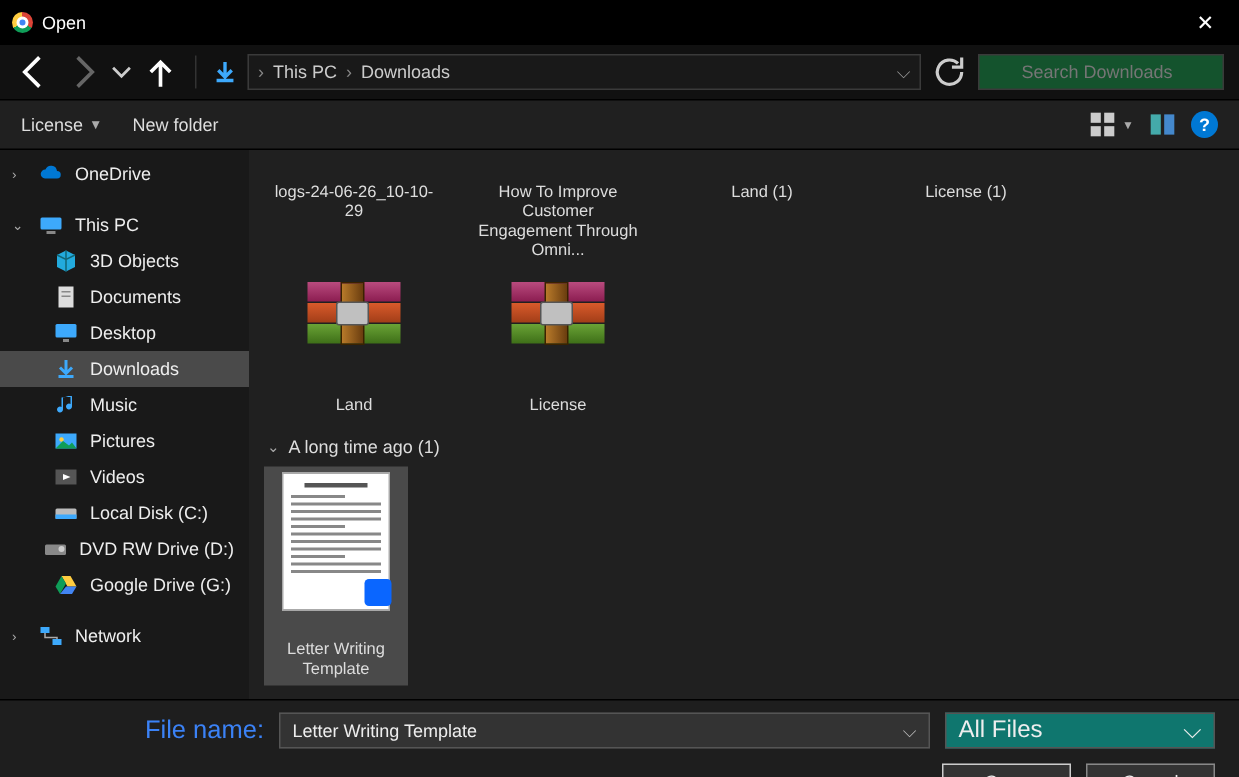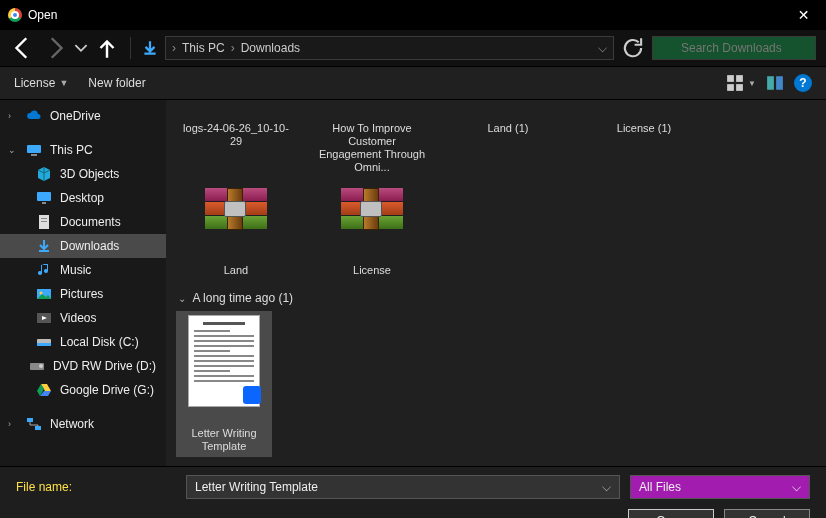--- a/index.html
+++ b/index.html
@@ -51,24 +51,24 @@
 .buckle{width:22px;height:16px;background:#c0c0c0;border:1px solid #555;position:absolute;left:20px;top:13px;border-radius:2px}
 .doc-thumb{width:72px;height:92px;background:#fff;border:1px solid #aaa;position:relative;padding:6px 5px}
 .doc-thumb .ln{height:2px;background:#888;margin-bottom:3px}
 .doc-thumb .ln.short{width:60%}
 .doc-thumb .ln.t{height:3px;background:#555;margin-bottom:5px;width:70%;margin-left:auto;margin-right:auto}
 .doc-thumb .badge{position:absolute;right:-2px;bottom:2px;width:18px;height:18px;background:#0a66ff;border-radius:3px}
 .group-hdr{display:flex;align-items:center;gap:6px;color:#ddd;margin:10px 0 6px 2px;font-size:12px;cursor:pointer}
 .group-hdr .chev{font-size:10px;color:#aaa}
 .footer{background:#1e1e1e;padding:8px 16px;border-top:1px solid #000}
 .fn-row{display:flex;align-items:center;gap:10px;margin-bottom:10px}
-.fn-label{width:160px;color:#fde047;font-size:12px}
+.fn-label{width:160px;text-align:right;color:#3b82f6;font-size:17px}
 .fn-input{flex:1;height:24px;background:#333;border:1px solid #555;color:#eee;padding:0 8px;font-size:12px;display:flex;align-items:center;justify-content:space-between}
 .fn-input .dd{color:#bbb;cursor:pointer}
-.type-sel{width:180px;height:24px;background:#a21caf;border:1px solid #555;color:#eee;padding:0 8px;display:flex;align-items:center;justify-content:space-between;font-size:12px;cursor:pointer}
+.type-sel{width:180px;height:24px;background:#0f766e;border:1px solid #555;color:#eee;padding:0 8px;display:flex;align-items:center;justify-content:space-between;font-size:16px;cursor:pointer}
 .btn-row{display:flex;justify-content:flex-end;gap:10px}
 .btn{width:86px;height:24px;background:#333;border:1px solid #888;color:#eee;display:flex;align-items:center;justify-content:center;cursor:pointer;font-size:12px}
 .btn.primary{border:1px solid #ccc}
 svg{display:block}
 </style>
 </head>
 <body>
 
 <div class="titlebar">
   <div class="chrome-icon"></div>
@@ -186,36 +186,36 @@
               <path d="M8 1l6 3v8l-6 3-6-3V4z" fill="#2ad"></path>
               <path d="M8 1v14M2 4l6 3 6-3" stroke="#167" fill="none"></path>
             </svg>
           </span>
           <span>3D Objects</span>
         </div>
         <div class="side-item">
           <span class="exp"> </span>
           <span class="ic">
             <svg viewBox="0 0 16 16">
-              <rect x="1" y="2" width="14" height="9" rx="1" fill="#3da9fc"></rect>
-              <rect x="6" y="12" width="4" height="2" fill="#888"></rect>
-            </svg>
-          </span>
-          <span>Desktop</span>
-        </div>
-        <div class="side-item">
-          <span class="exp"> </span>
-          <span class="ic">
-            <svg viewBox="0 0 16 16">
               <rect x="3" y="1" width="10" height="14" fill="#ddd"></rect>
               <rect x="5" y="4" width="6" height="1" fill="#888"></rect>
               <rect x="5" y="7" width="6" height="1" fill="#888"></rect>
             </svg>
           </span>
           <span>Documents</span>
+        </div>
+        <div class="side-item">
+          <span class="exp"> </span>
+          <span class="ic">
+            <svg viewBox="0 0 16 16">
+              <rect x="1" y="2" width="14" height="9" rx="1" fill="#3da9fc"></rect>
+              <rect x="6" y="12" width="4" height="2" fill="#888"></rect>
+            </svg>
+          </span>
+          <span>Desktop</span>
         </div>
         <div class="side-item selected">
           <span class="exp"></span>
           <span class="ic">
             <svg viewBox="0 0 16 16">
               <path d="M8 2v8M4 7l4 4 4-4M3 13h10" stroke="#3da9fc" stroke-width="2" fill="none"></path>
             </svg>
           </span>
           <span>Downloads</span>
         </div>

